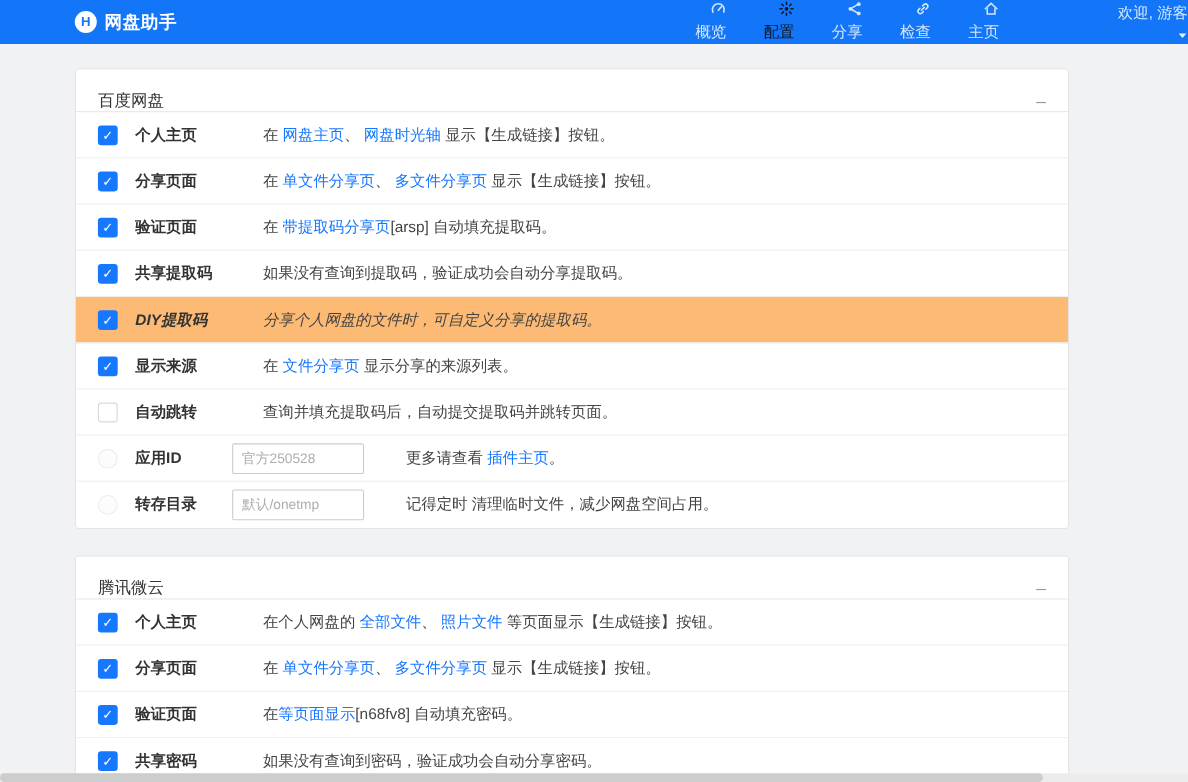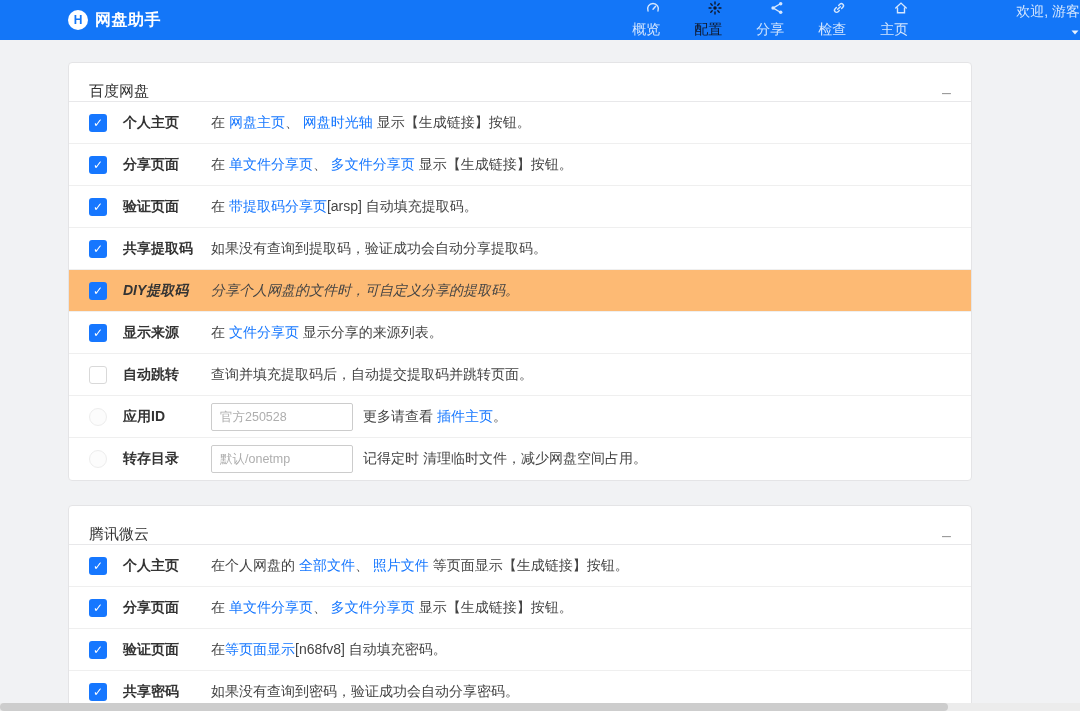--- a/index.html
+++ b/index.html
@@ -37,23 +37,23 @@
   .row:last-child{border-bottom:none;}
   .row.highlight{background:#fdba74;font-style:italic;}
   .checkbox{width:18px;height:18px;border-radius:3px;flex:0 0 18px;cursor:pointer;
     display:flex;align-items:center;justify-content:center;}
   .checkbox.checked{background:var(--accent);}
   .checkbox.checked::after{content:"✓";color:#fff;font-size:12px;font-weight:bold;}
   .checkbox.unchecked{background:#fff;border:1px solid #d9d9d9;}
   .circle{width:18px;height:18px;border-radius:50%;flex:0 0 18px;background:#fcfcfc;
     border:1px solid #ededed;cursor:pointer;}
   .row-label{font-weight:bold;font-size:14px;color:#333;margin-left:16px;width:88px;flex:0 0 88px;}
-  .desc{font-size:14px;color:var(--desc);white-space:nowrap;}
+  .desc{font-size:14px;color:var(--desc);white-space:nowrap;margin-left:28px;}
   .desc a{color:var(--accent);text-decoration:none;cursor:pointer;}
-  .text-input{width:142px;height:28px;border:1px solid #ccc;border-radius:2px;padding:0 8px;
+  .text-input{width:120px;height:28px;border:1px solid #ccc;border-radius:2px;padding:0 8px;
     font-size:12.5px;color:#0f766e;margin-right:10px;outline:none;font-family:inherit;}
   .text-input::placeholder{color:#aeaeae;}
   
   .hscrollbar{position:absolute;left:0;bottom:0;width:1080px;height:8px;background:#ececec;}
   .hscroll-thumb{height:8px;width:948px;background:#cdcdcd;border-radius:4px;}
 </style>
 </head>
 <body>
 
 <header class="navbar">

